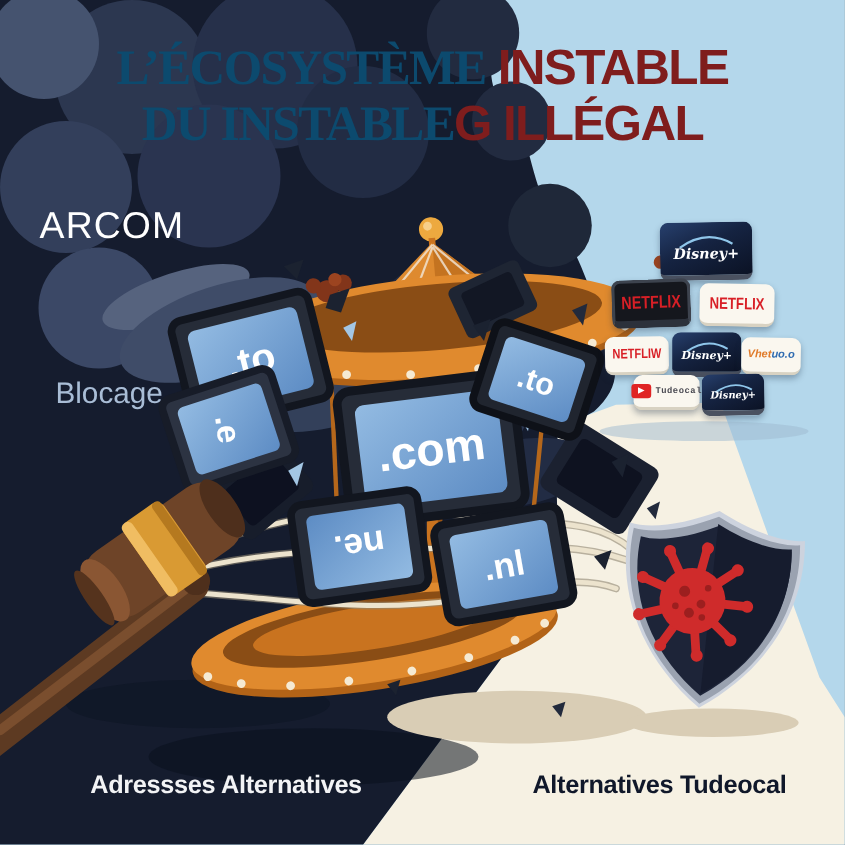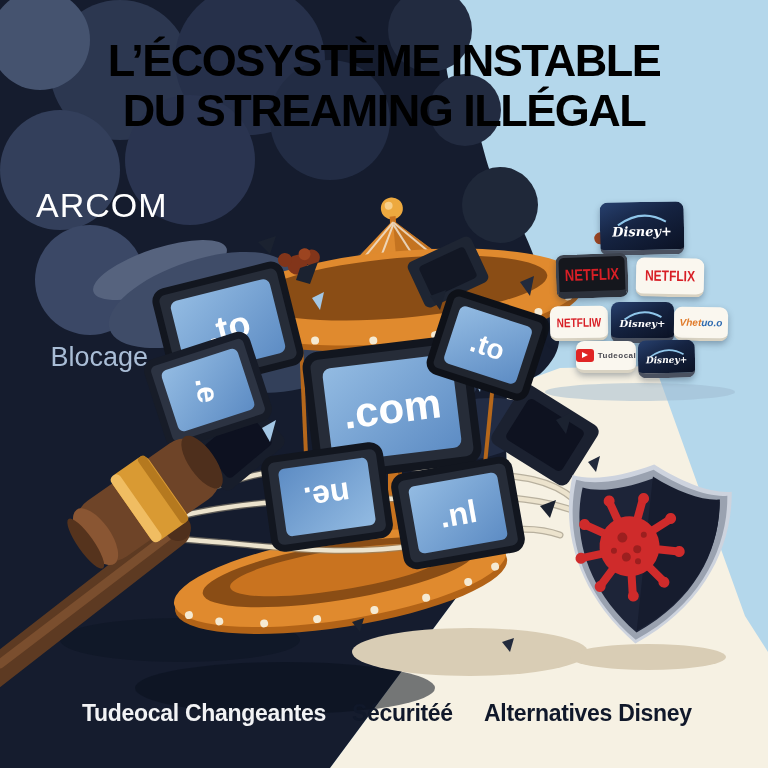--- a/index.html
+++ b/index.html
@@ -2,22 +2,22 @@
 <html><head>
 <meta charset="utf-8">
 <style>
   html,body{margin:0;padding:0;background:#888;}
   .stage{position:relative;width:768px;height:768px;overflow:hidden;
          font-family:"Liberation Sans",sans-serif;background:#b4d7eb;}
   .stage svg.scene{position:absolute;inset:0;}
   
   .title{position:absolute;top:36px;left:0;right:0;text-align:center;
          font-weight:700;font-size:45px;line-height:1.1;letter-spacing:-1.5px;}
-  .title .w{color:#000000;}
-  .title .d{color:#000000;text-align:center;}
+  .title .w{color:#0c4a6e;font-family:Liberation Serif, serif;}
+  .title .d{color:#7f1d1d;text-align:center;}
   .arcom{position:absolute;left:36px;top:186px;font-size:34px;font-weight:400;
          color:#ffffff;letter-spacing:1px;}
   .blocage{position:absolute;left:18px;top:342px;width:130px;text-align:right;
            font-size:27px;line-height:1.15;color:#a9bdd6;font-weight:400;}
   .bottom-label{position:absolute;top:700px;font-size:23px;font-weight:700;letter-spacing:-0.3px;}
   .bl-left{left:82px;color:#f2f3f5;}
   .bl-center{left:352px;color:#10182a;}
   .bl-right{left:484px;color:#10182a;}
   
   .card{position:absolute;border-radius:8px;display:flex;flex-direction:column;
@@ -283,21 +283,21 @@
             <circle cx="13" cy="-13" r="3"></circle>
           <circle cx="-15" cy="6" r="3"></circle>
             <circle cx="10" cy="14" r="3"></circle>
         </g>
       </g>
     </g>
   </svg>
 
   <div class="title">
     <div><span class="w">L’ÉCOSYSTÈME</span><span class="d"> INSTABLE</span></div>
-    <div><span class="w">DU STREAMIN</span><span class="d">G ILLÉGAL</span></div>
+    <div><span class="w">DU INSTABLE</span><span class="d">G ILLÉGAL</span></div>
   </div>
 
   <div class="arcom">ARCOM</div>
   <div class="blocage">
     <div>Blocage</div>
   </div>
 
   <div class="card dark" style="left:600px;top:202px;width:84px;height:48px;transform:rotate(-1deg);">
     <svg class="disney-arc" width="54" height="13" viewBox="0 0 54 13">
       <path d="M3,11 Q27,-6 51,8" stroke="#8fc6ea" stroke-width="2" fill="none"></path>
@@ -321,31 +321,30 @@
     <svg class="disney-arc" width="42" height="10" viewBox="0 0 54 13">
       <path d="M3,11 Q27,-6 51,8" stroke="#8fc6ea" stroke-width="2.5" fill="none"></path>
       </svg>
     <span class="disney-text" style="font-size:10px;">Disney+</span>
   </div>
 
   <div class="card light" style="left:674px;top:307px;width:54px;height:31px;transform:rotate(1deg);justify-content:center;">
     <span class="brand-mix"><span class="p1">Vhet</span><span class="p2">uo.o</span></span>
   </div>
 
-  <div class="card light" style="left:576px;top:341px;width:60px;height:29px;">
+  <div class="card light" style="left:576px;top:341px;width:60px;height:29px;font-family:Liberation Mono, monospace;">
     <span class="yt-row">
         <span class="yt-play"></span>
         <span class="yt-text">Tudeocal</span>
       </span>
   </div>
 
   <div class="card dark" style="left:638px;top:340px;width:57px;height:33px;transform:rotate(-1deg);">
     <svg class="disney-arc" width="40" height="9" viewBox="0 0 54 13">
       <path d="M3,11 Q27,-6 51,8" stroke="#8fc6ea" stroke-width="2.5" fill="none"></path>
       </svg>
     <span class="disney-text" style="font-size:9px;">Disney+</span>
   </div>
 
-  <div class="bottom-label bl-left">Tudeocal Changeantes</div>
-  <div class="bottom-label bl-center">Sécuritéé</div>
-  <div class="bottom-label bl-right">Alternatives Disney</div>
+  <div class="bottom-label bl-left">Adressses Alternatives</div>
+  <div class="bottom-label bl-right">Alternatives Tudeocal</div>
 
 </div>
 
 </body></html>

